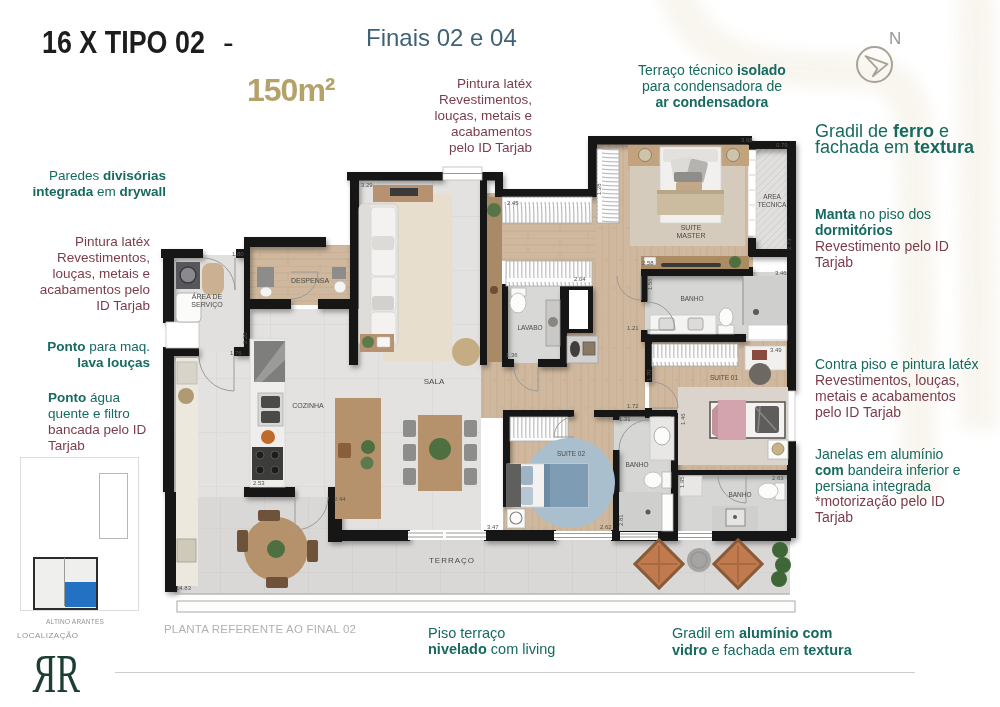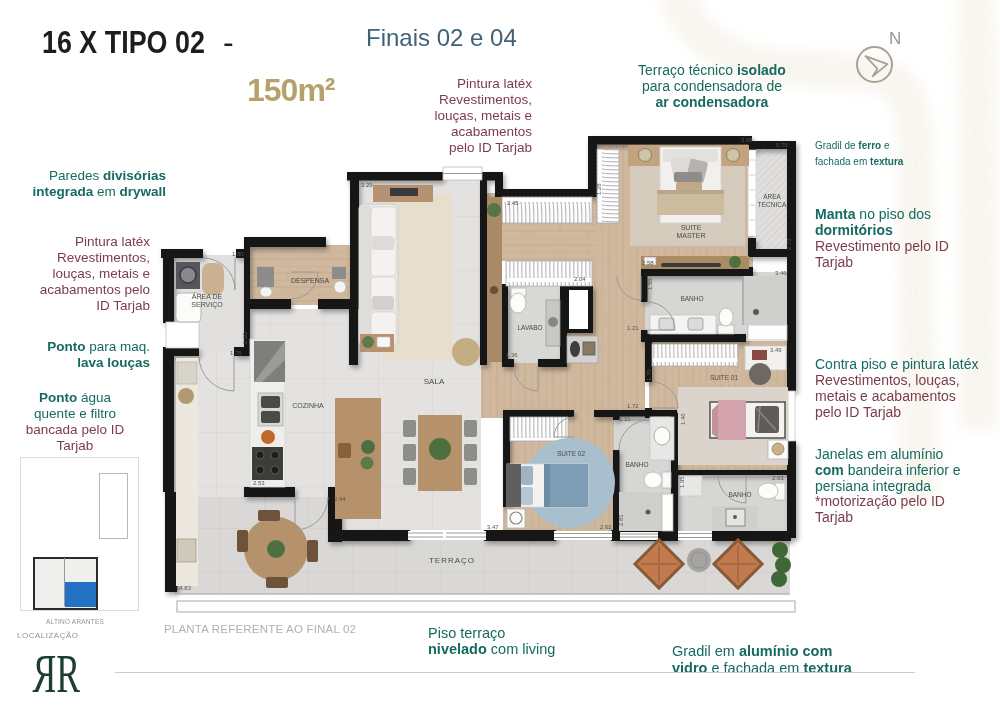--- a/index.html
+++ b/index.html
@@ -28,39 +28,39 @@
 <div class="abs" style="left:42px;top:24px;font-size:32px;font-weight:bold;color:#1d1d1d;white-space:nowrap;"><span style="display:inline-block;transform:scaleX(0.84);transform-origin:left;">16 X TIPO 02</span><span style="position:absolute;left:181px;font-weight:normal;">-</span><span style="position:absolute;left:205px;color:#b5a26b;letter-spacing:-1px;margin-top:48px;">150m²</span></div>
 
 <div class="abs" style="left:366px;top:24px;font-size:24px;color:#3f6277;">Finais 02 e 04</div>
 
 <div class="abs teal" style="left:16px;top:168px;width:150px;text-align:right;font-size:13.5px;line-height:16px;">Paredes <b>divisórias</b><br><b>integrada</b> em <b>drywall</b></div>
 
 <div class="abs mar" style="left:0px;top:234px;width:150px;text-align:right;font-size:13.5px;line-height:16px;">Pintura latéx<br>Revestimentos,<br>louças, metais e<br>acabamentos pelo<br>ID Tarjab</div>
 
 <div class="abs teal" style="left:0px;top:339px;width:150px;text-align:right;font-size:13.5px;line-height:16px;"><b>Ponto</b> para maq.<br><b>lava louças</b></div>
 
-<div class="abs" style="left:0px;top:390px;width:150px;text-align:center;font-size:13.5px;line-height:16px;"><span class="teal"><b>Ponto</b> água<br>quente e filtro</span><br><span class="mar">bancada pelo ID<br>Tarjab</span></div>
+<div class="abs" style="left:0px;top:390px;width:150px;text-align:left;font-size:13.5px;line-height:16px;padding-left:48px;"><span class="teal"><b>Ponto</b> água<br>quente e filtro</span><br><span class="mar">bancada pelo ID<br>Tarjab</span></div>
 
 <div class="abs mar" style="left:382px;top:76px;width:150px;text-align:right;font-size:13.5px;line-height:16px;">Pintura latéx<br>Revestimentos,<br>louças, metais e<br>acabamentos<br>pelo ID Tarjab</div>
 
 <div class="abs teal" style="left:602px;top:62px;width:220px;text-align:center;font-size:14px;line-height:16px;">Terraço técnico <b>isolado</b><br>para condensadora de<br><b>ar condensadora</b></div>
 
-<div class="abs teal" style="left:815px;top:138px;width:180px;font-size:10px;line-height:16px;">Gradil de <b>ferro</b> e<br>fachada em <b>textura</b></div>
+<div class="abs teal" style="left:815px;top:123px;width:180px;font-size:18px;line-height:16px;">Gradil de <b>ferro</b> e<br>fachada em <b>textura</b></div>
 
 <div class="abs" style="left:815px;top:206px;width:185px;font-size:14px;line-height:16px;"><span class="teal"><b>Manta</b> no piso dos<br><b>dormitórios</b></span><br><span class="mar">Revestimento pelo ID<br>Tarjab</span></div>
 
 <div class="abs" style="left:815px;top:356px;width:185px;font-size:14px;line-height:16px;"><span class="teal">Contra piso e pintura latéx</span><br><span class="mar">Revestimentos, louças,<br>metais e acabamentos<br>pelo ID Tarjab</span></div>
 
 <div class="abs" style="left:815px;top:447px;width:180px;font-size:14px;line-height:15.8px;"><span class="teal">Janelas em alumínio<br><b>com</b> bandeira inferior e<br>persiana integrada</span><br><span class="mar">*motorização pelo ID<br>Tarjab</span></div>
 
 <div class="abs" style="left:164px;top:623px;font-size:11.5px;letter-spacing:0.2px;color:#b3b1ae;">PLANTA REFERENTE AO FINAL 02</div>
 
 <div class="abs teal" style="left:428px;top:625px;font-size:14.5px;line-height:16px;">Piso terraço<br><b>nivelado</b> com living</div>
 
-<div class="abs teal" style="left:672px;top:625px;font-size:14.5px;line-height:17px;margin-top:18px;">Gradil em <b>alumínio com</b><br><b>vidro</b> e fachada em <b>textura</b></div>
+<div class="abs teal" style="left:672px;top:625px;font-size:14.5px;line-height:17px;">Gradil em <b>alumínio com</b><br><b>vidro</b> e fachada em <b>textura</b></div>
 
 <div class="abs" style="left:115px;top:672px;width:800px;height:1px;background:#cfcdc9;"></div>
 
 <div class="abs" style="left:20px;top:457px;width:117px;height:152px;border:1px solid #dedcd8;background:#fff;"></div>
 
 <div class="abs" style="left:99px;top:473px;width:27px;height:64px;border:1px solid #b9b7b3;background:#fff;"></div>
 
 <div class="abs" style="left:33px;top:557px;width:61px;height:49px;border:2px solid #2b2b2b;background:#efefed;"></div>
 
 <div class="abs" style="left:64px;top:558px;width:1px;height:48px;background:#9a9a98;"></div>

